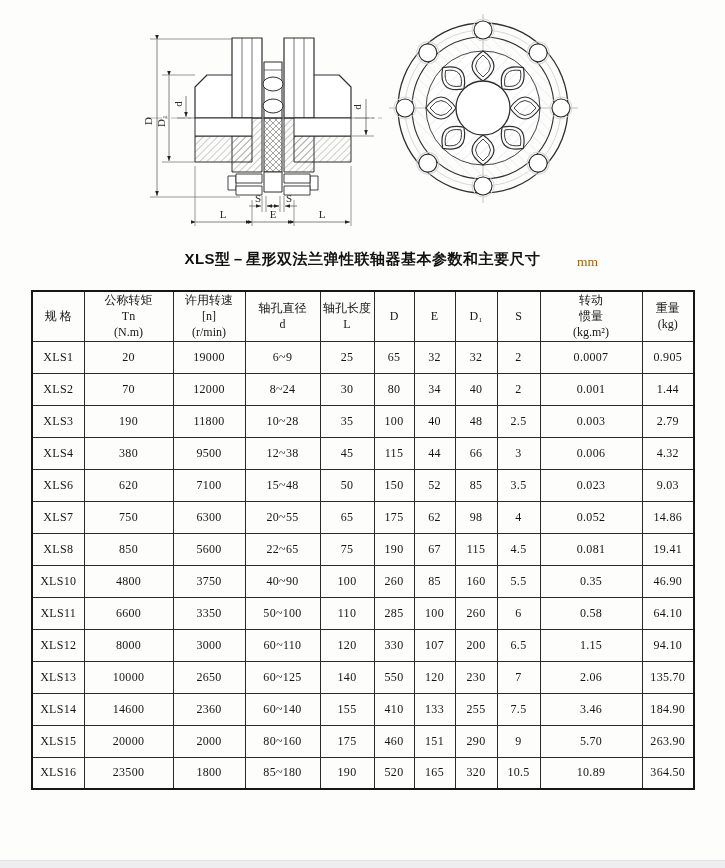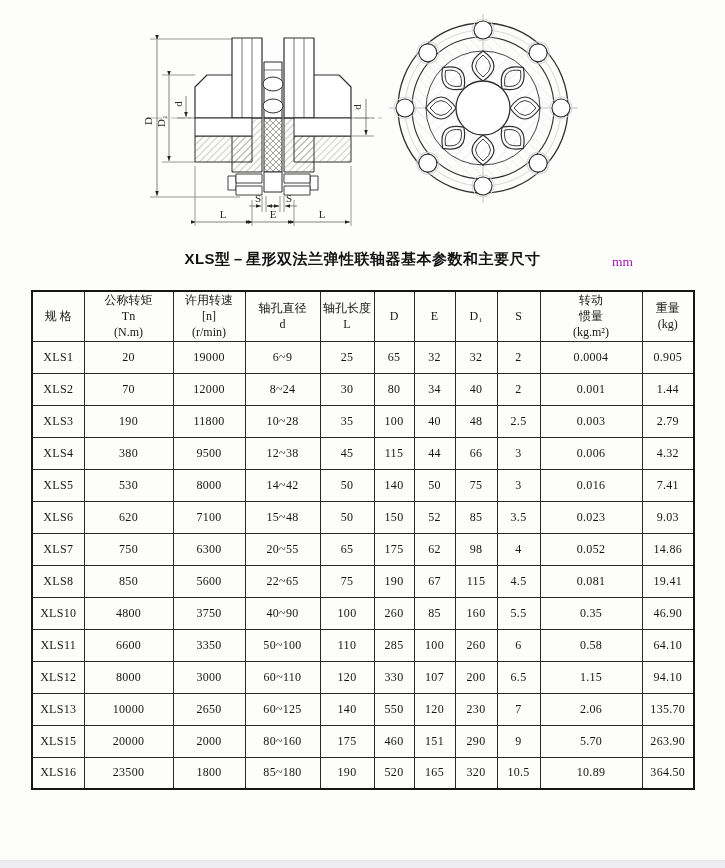--- a/index.html
+++ b/index.html
@@ -14,22 +14,22 @@
   .drawing { position:absolute; top:0; left:0; }
   .title-row {
     position:absolute; top:250px; left:0; width:725px;
     text-align:center;
   }
   .doc-title {
     font-family:"Liberation Sans","DejaVu Sans",sans-serif;
     font-size:15px; font-weight:600; letter-spacing:0.5px; color:#111;
   }
   .unit-label {
-    position:absolute; top:254px; left:612px;
-    font-size:13.5px; color:#a21caf;
+    position:absolute; top:254px; left:577px;
+    font-size:13.5px; color:#a16207;
     font-family:"Liberation Serif","DejaVu Serif",serif;
   }
   table.spec {
     position:absolute; top:290px; left:31px;
     width:662px; border-collapse:collapse;
     border:2.5px solid #161616;
     font-size:12px; color:#151515;
     table-layout:fixed;
   }
   table.spec th, table.spec td {
@@ -297,21 +297,21 @@
       <tr>
         <td>XLS1</td>
         <td>20</td>
         <td>19000</td>
         <td>6~9</td>
         <td>25</td>
         <td>65</td>
         <td>32</td>
         <td>32</td>
         <td>2</td>
-        <td>0.0004</td>
+        <td>0.0007</td>
         <td>0.905</td>
       </tr>
       <tr>
         <td>XLS2</td>
         <td>70</td>
         <td>12000</td>
         <td>8~24</td>
         <td>30</td>
         <td>80</td>
         <td>34</td>
@@ -340,33 +340,20 @@
         <td>12~38</td>
         <td>45</td>
         <td>115</td>
         <td>44</td>
         <td>66</td>
         <td>3</td>
         <td>0.006</td>
         <td>4.32</td>
       </tr>
       <tr>
-        <td>XLS5</td>
-        <td>530</td>
-        <td>8000</td>
-        <td>14~42</td>
-        <td>50</td>
-        <td>140</td>
-        <td>50</td>
-        <td>75</td>
-        <td>3</td>
-        <td>0.016</td>
-        <td>7.41</td>
-      </tr>
-      <tr>
         <td>XLS6</td>
         <td>620</td>
         <td>7100</td>
         <td>15~48</td>
         <td>50</td>
         <td>150</td>
         <td>52</td>
         <td>85</td>
         <td>3.5</td>
         <td>0.023</td>
@@ -444,20 +431,33 @@
         <td>60~125</td>
         <td>140</td>
         <td>550</td>
         <td>120</td>
         <td>230</td>
         <td>7</td>
         <td>2.06</td>
         <td>135.70</td>
       </tr>
       <tr>
+        <td>XLS14</td>
+        <td>14600</td>
+        <td>2360</td>
+        <td>60~140</td>
+        <td>155</td>
+        <td>410</td>
+        <td>133</td>
+        <td>255</td>
+        <td>7.5</td>
+        <td>3.46</td>
+        <td>184.90</td>
+      </tr>
+      <tr>
         <td>XLS15</td>
         <td>20000</td>
         <td>2000</td>
         <td>80~160</td>
         <td>175</td>
         <td>460</td>
         <td>151</td>
         <td>290</td>
         <td>9</td>
         <td>5.70</td>

